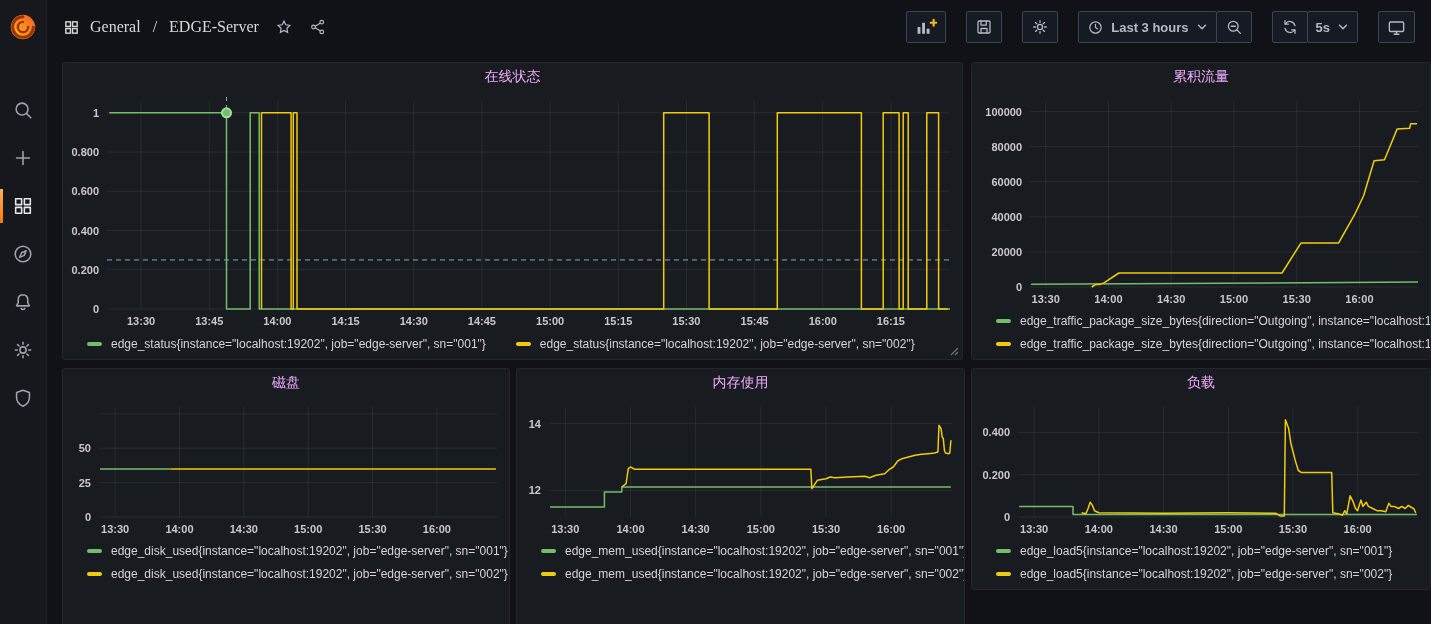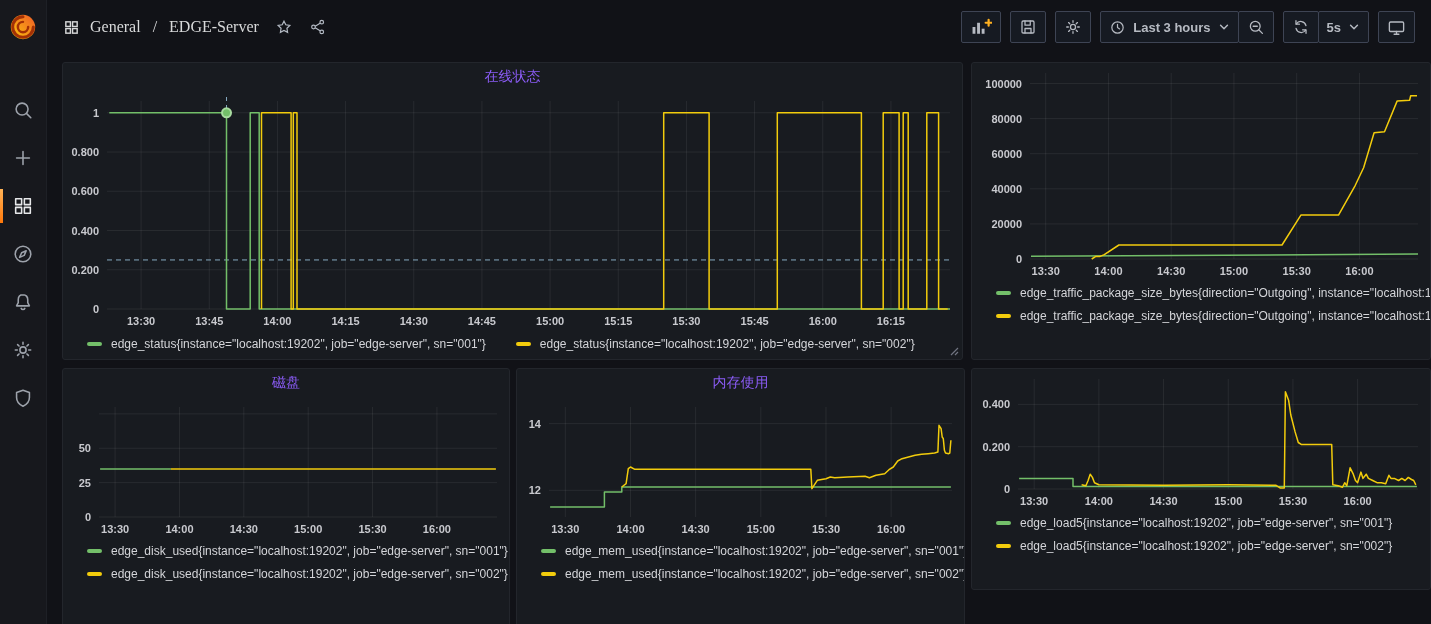--- a/index.html
+++ b/index.html
@@ -14,36 +14,36 @@
   .side-item.active svg{stroke:#e7e8ea;}
   .side-item.active::before{content:"";position:absolute;left:0;top:7px;bottom:7px;width:3px;background:linear-gradient(180deg,#ffb357,#ff780a);}
   
   .topbar{position:absolute;left:47px;right:0;top:0;height:54px;display:flex;align-items:center;padding:0 16px;}
   .crumb{display:flex;align-items:center;gap:10px;font-family:Liberation Serif, serif;}
   .crumb svg{stroke:#d8d9da;fill:none;stroke-width:1.6;}
   .crumb-text{font-size:16px;color:#d8d9da;}
   .crumb-sep{color:#d8d9da;font-size:16px;margin:0 2px;}
   .crumb-btn{display:flex;align-items:center;cursor:pointer;margin-left:6px;}
   .crumb-btn svg{stroke:#b4bac4;fill:none;stroke-width:1.6;}
-  .tb-right{margin-left:auto;display:flex;align-items:center;gap:9px;border-radius:15px;}
+  .tb-right{margin-left:auto;display:flex;align-items:center;gap:20px;border-radius:15px;}
   .tb,.tb-group{height:32px;}
   .tb{min-width:34px;padding:0 8px;background:#161a22;border:1px solid #3e4454;border-radius:2px;
       display:flex;align-items:center;justify-content:center;gap:7px;cursor:pointer;color:#b6bac2;
       font-size:13px;font-weight:700;white-space:nowrap;}
   .tb svg{stroke:#b6bac2;fill:none;stroke-width:1.7;stroke-linecap:round;stroke-linejoin:round;}
   .tb-group{display:flex;}
   .tb-group .tb+.tb{margin-left:-1px;text-align:right;}
   
   .panel{position:absolute;background:#181b20;border:1px solid #23262c;border-radius:3px;overflow:hidden;}
   .p1{left:62px;top:62px;width:901px;height:298px;}
   .p2{left:971px;top:62px;width:460px;height:298px;}
   .p3{left:62px;top:368px;width:448px;height:274px;}
   .p4{left:516px;top:368px;width:449px;height:268px;}
   .p5{left:971px;top:368px;width:460px;height:222px;}
-  .panel-title{height:28px;display:flex;align-items:center;justify-content:center;font-size:14px;color:#8b5cf6;cursor:pointer;}
+  .panel-title{height:28px;display:flex;align-items:center;justify-content:center;font-size:14px;color:#f0abfc;cursor:pointer;}
   .chart{width:100%;position:relative;}
   .p1 .chart{height:240px;}
   .p2 .chart{height:218px;}
   .p3 .chart,.p4 .chart,.p5 .chart{height:142px;}
   .tick{font-size:11px;font-weight:600;fill:#c8c9ce;font-family:"Liberation Sans",sans-serif;}
   
   .legend{padding-left:24px;overflow:hidden;}
   .legend-inline{display:flex;align-items:center;gap:30px;height:26px;}
   .legend-col .leg-row{height:23px;}
   .leg-row{display:flex;align-items:center;gap:9px;white-space:nowrap;overflow:hidden;cursor:pointer;}
@@ -260,20 +260,21 @@
           <span class="swatch" style="background: rgb(242, 204, 12);"></span>
           <span class="leg-label">edge_status{instance="localhost:19202", job="edge-server", sn="002"}</span>
         </div>
       </div>
     <svg class="resize-grip" width="9" height="9">
         <path d="M8 1L1 8M8 5L5 8" stroke="#707481" stroke-width="1.2"></path>
       </svg>
   </section>
 
   <section class="panel p2">
+    <div class="panel-title">累积流量</div>
     <div class="chart"><svg width="458" height="218">
           <line x1="73.68733153638814" x2="73.68733153638814" y1="10" y2="196" stroke="rgba(255,255,255,0.07)"></line>
           <text x="73.68733153638814" y="212" text-anchor="middle" class="tick">13:30</text>
           <line x1="136.4366576819407" x2="136.4366576819407" y1="10" y2="196" stroke="rgba(255,255,255,0.07)"></line>
           <text x="136.4366576819407" y="212" text-anchor="middle" class="tick">14:00</text>
           <line x1="199.18598382749326" x2="199.18598382749326" y1="10" y2="196" stroke="rgba(255,255,255,0.07)"></line>
           <text x="199.18598382749326" y="212" text-anchor="middle" class="tick">14:30</text>
           <line x1="261.93530997304583" x2="261.93530997304583" y1="10" y2="196" stroke="rgba(255,255,255,0.07)"></line>
           <text x="261.93530997304583" y="212" text-anchor="middle" class="tick">15:00</text>
           <line x1="324.6846361185984" x2="324.6846361185984" y1="10" y2="196" stroke="rgba(255,255,255,0.07)"></line>
@@ -372,20 +373,21 @@
           <span class="leg-label">edge_mem_used{instance="localhost:19202", job="edge-server", sn="001"}</span>
         </div>
         <div class="leg-row">
           <span class="swatch" style="background: rgb(242, 204, 12);"></span>
           <span class="leg-label">edge_mem_used{instance="localhost:19202", job="edge-server", sn="002"}</span>
         </div>
       </div>
   </section>
 
   <section class="panel p5">
+    <div class="panel-title">负载</div>
     <div class="chart"><svg width="458" height="142">
           <line x1="62.17250673854447" x2="62.17250673854447" y1="10" y2="120" stroke="rgba(255,255,255,0.07)"></line>
           <text x="62.17250673854447" y="136" text-anchor="middle" class="tick">13:30</text>
           <line x1="126.86253369272237" x2="126.86253369272237" y1="10" y2="120" stroke="rgba(255,255,255,0.07)"></line>
           <text x="126.86253369272237" y="136" text-anchor="middle" class="tick">14:00</text>
           <line x1="191.55256064690028" x2="191.55256064690028" y1="10" y2="120" stroke="rgba(255,255,255,0.07)"></line>
           <text x="191.55256064690028" y="136" text-anchor="middle" class="tick">14:30</text>
           <line x1="256.2425876010782" x2="256.2425876010782" y1="10" y2="120" stroke="rgba(255,255,255,0.07)"></line>
           <text x="256.2425876010782" y="136" text-anchor="middle" class="tick">15:00</text>
           <line x1="320.93261455525607" x2="320.93261455525607" y1="10" y2="120" stroke="rgba(255,255,255,0.07)"></line>

